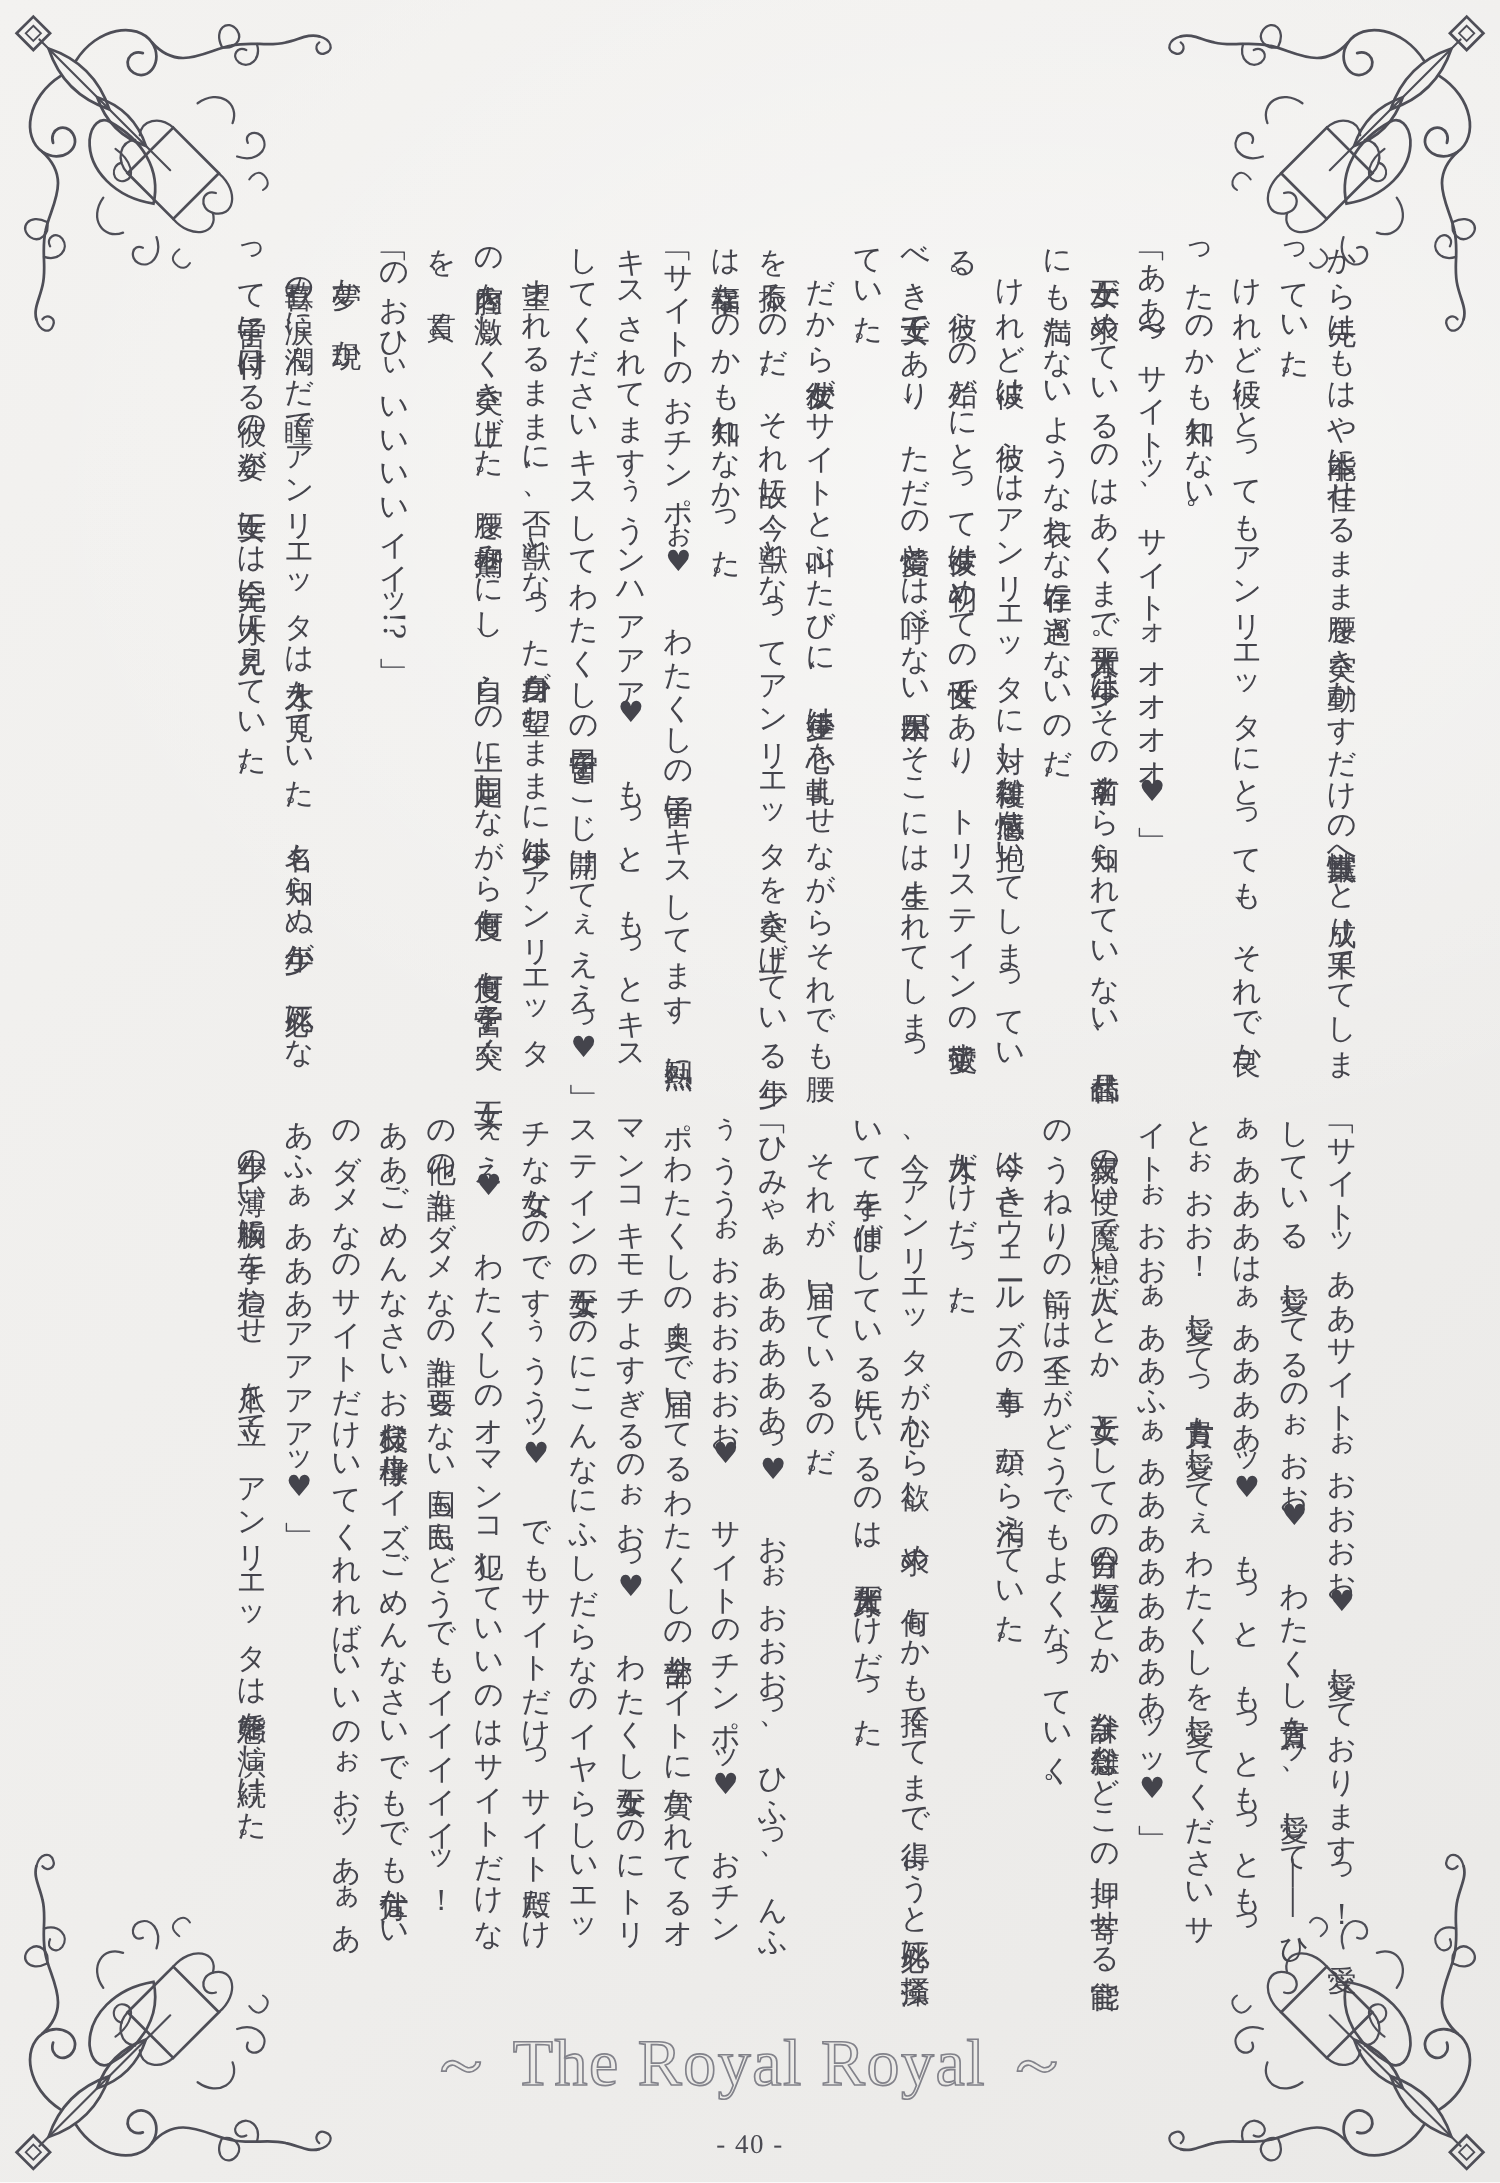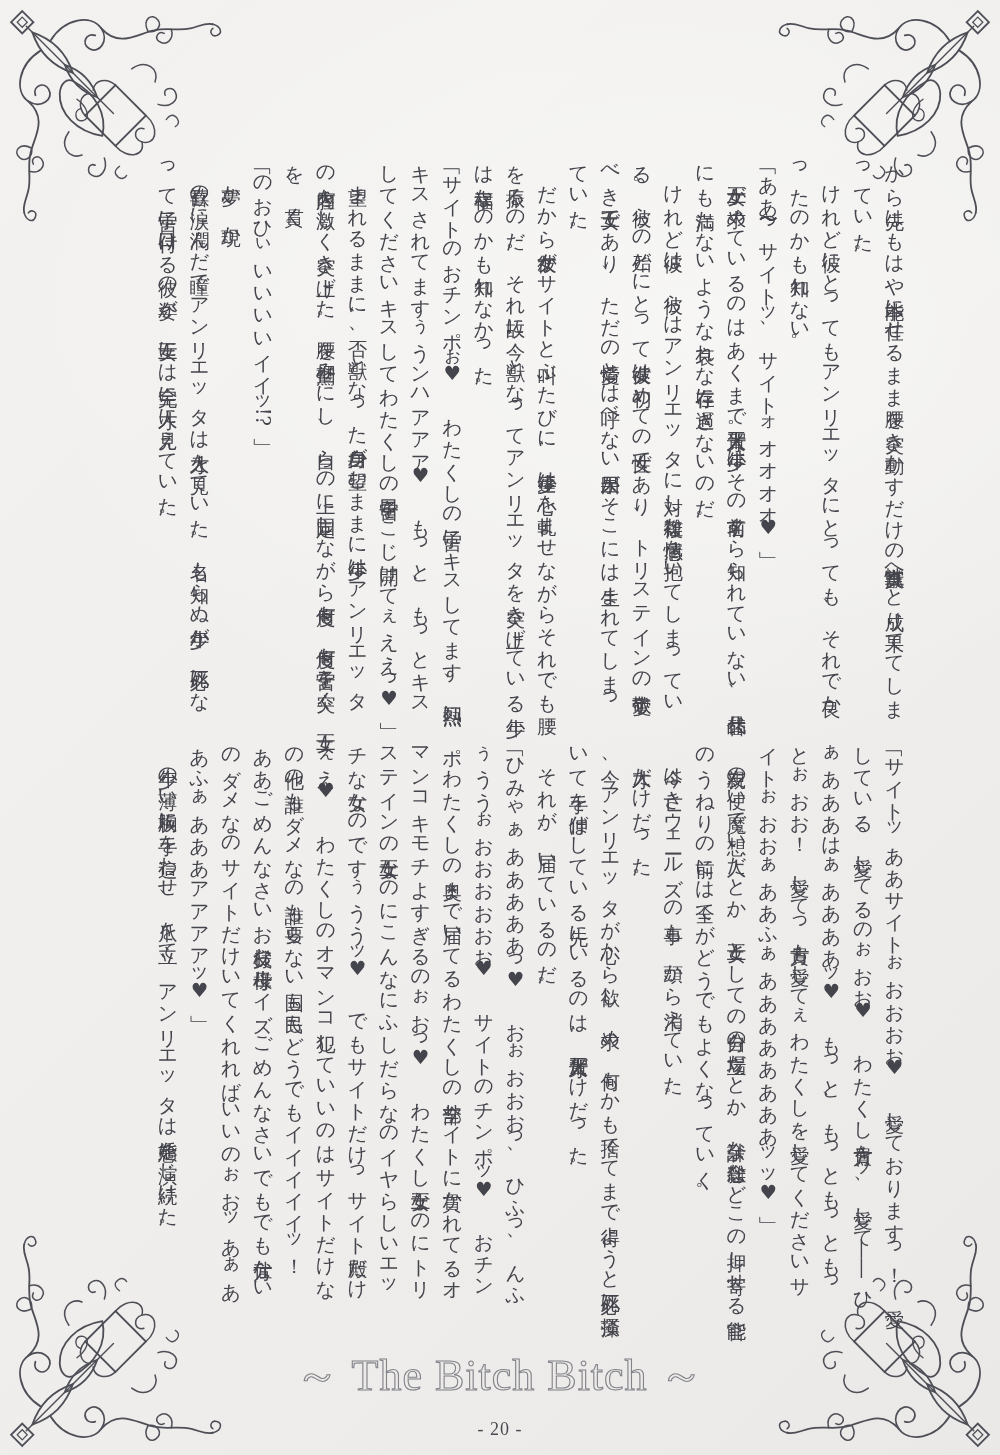--- a/index.html
+++ b/index.html
@@ -133,16 +133,16 @@
     <p class="indh">「サイトッああサイトぉおおおお♥　愛しておりますっ！　愛している、愛してるのぉおお♥　わたくし貴方をッ、愛して――ひぁあああはぁああああッ♥　もっと、もっともっともっとぉおお！　愛してっ貴方も愛してぇわたくしを愛してくださいサイトぉおおぁああふぁああああああああッッ♥」</p>
     <p class="ind1">親友の使い魔で想い人だとか、女王としての自分の立場だとか、余計な雑念などこの押し寄せる官能のうねりの前には全てがどうでもよくなっていく。</p>
     <p class="ind1">今は亡きウェールズの事も、頭から消えていた。</p>
     <p class="ind1">才人だけだった。</p>
     <p class="ind1">今、アンリエッタが心から欲し、求め、何もかも捨ててまで得ようと必死に藻掻いて手を伸ばしている先にいるのは、平賀才人だけだった。</p>
     <p class="ind1">それが、届いているのだ。</p>
     <p class="indh">「ひみゃぁあああああっ♥　おぉおおおっ、ひふっ、んふぅううぉおおおおおお♥　サイトのチンポッ♥　おチンポわたくしの奥まで届いてるわたくしの全部サイトに貫かれてるオマンコキモチよすぎるのぉおっ♥　わたくし女王なのにトリステインの女王なのにこんなにふしだらなのイヤらしいエッチな女なのですぅううッ♥　でもサイトだけっサイト殿だけぇえ♥　わたくしのオマンコ犯していいのはサイトだけなの他の誰もダメなの誰も要らない国も民もどうでもイイイイイッ！　ああごめんなさいお父様お母様ルイズごめんなさいでもでも仕方ないのダメなのサイトだけいてくれればいいのぉおッあぁああふぁあああアアアアッ♥」</p>
     <p class="ind1">少年の薄い胸板に手を這わせ、爪を立て、アンリエッタは嬌態を演じ続けた。</p>
   </div>
 
-  <div class="title">～ The Bitch Bitch ～</div>
-  <div class="pageno">- 20 -</div>
+  <div class="title">～ The Royal Royal ～</div>
+  <div class="pageno">- 40 -</div>
 
 </div>
 
 </body></html>

